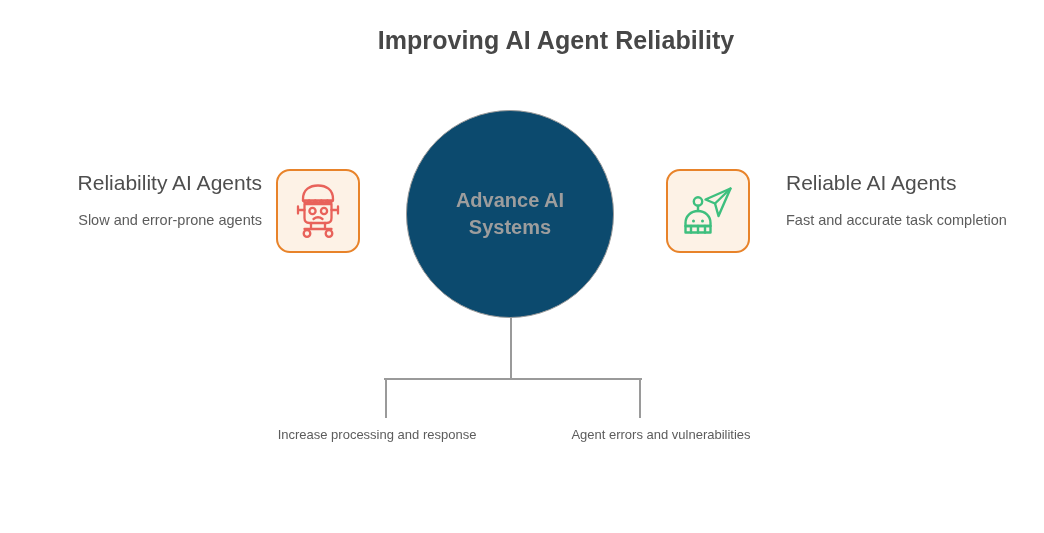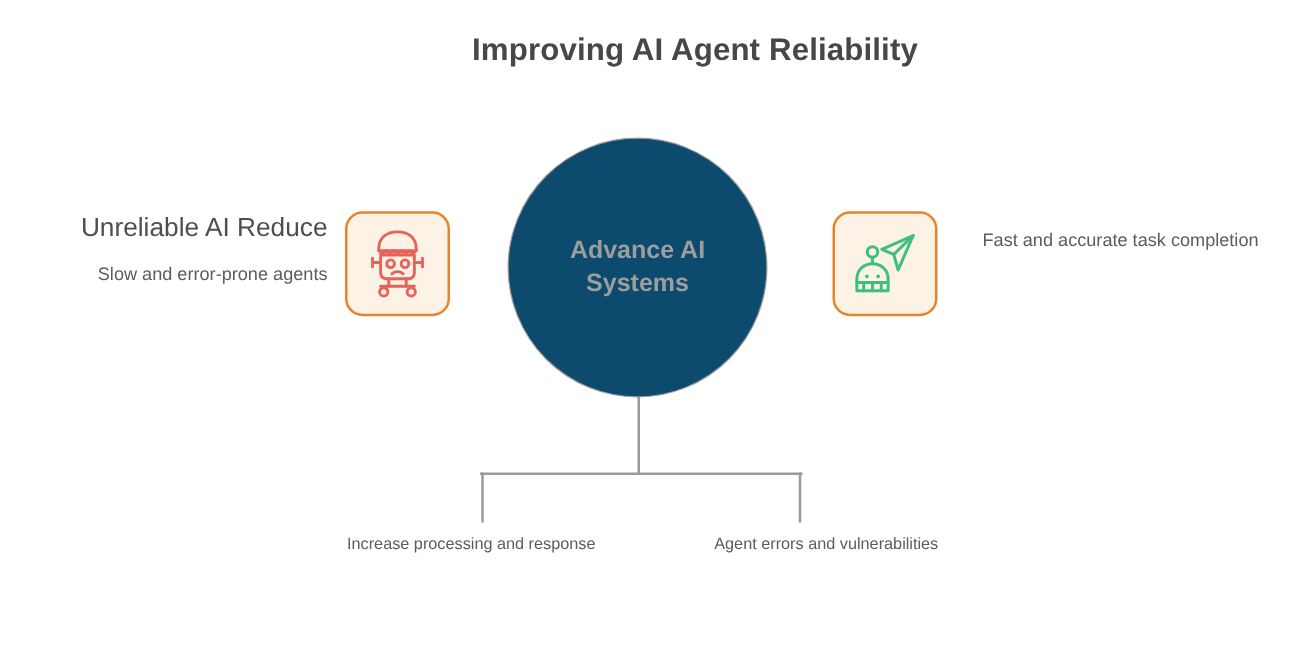--- a/index.html
+++ b/index.html
@@ -186,23 +186,24 @@
       <path d="M5.5 43 L30.5 43 L30.5 49.5 L5.5 49.5 Z"></path>
       <path d="M11 43 L11 49.5 M18 43 L18 49.5 M25 43 L25 49.5"></path>
 
       <path d="M50.5 5.5 L25.5 16.5 L35 20.5 L38.5 33 Z"></path>
       <path d="M50.5 5.5 L35 20.5"></path>
     </g>
   </svg>
 </div>
 
 <div class="side-block" id="side-left">
-  <div class="side-heading">Unreliable AI Reduce</div>
+  <div class="side-heading">Reliability AI Agents</div>
   <div class="side-sub">Slow and error-prone agents</div>
 </div>
 
 <div class="side-block" id="side-right">
+  <div class="side-heading">Reliable AI Agents</div>
   <div class="side-sub">Fast and accurate task completion</div>
 </div>
 
 <div class="leaf-label" id="leaf-left">Increase processing and response</div>
 
 <div class="leaf-label" id="leaf-right">Agent errors and vulnerabilities</div>
 
 </body></html>

